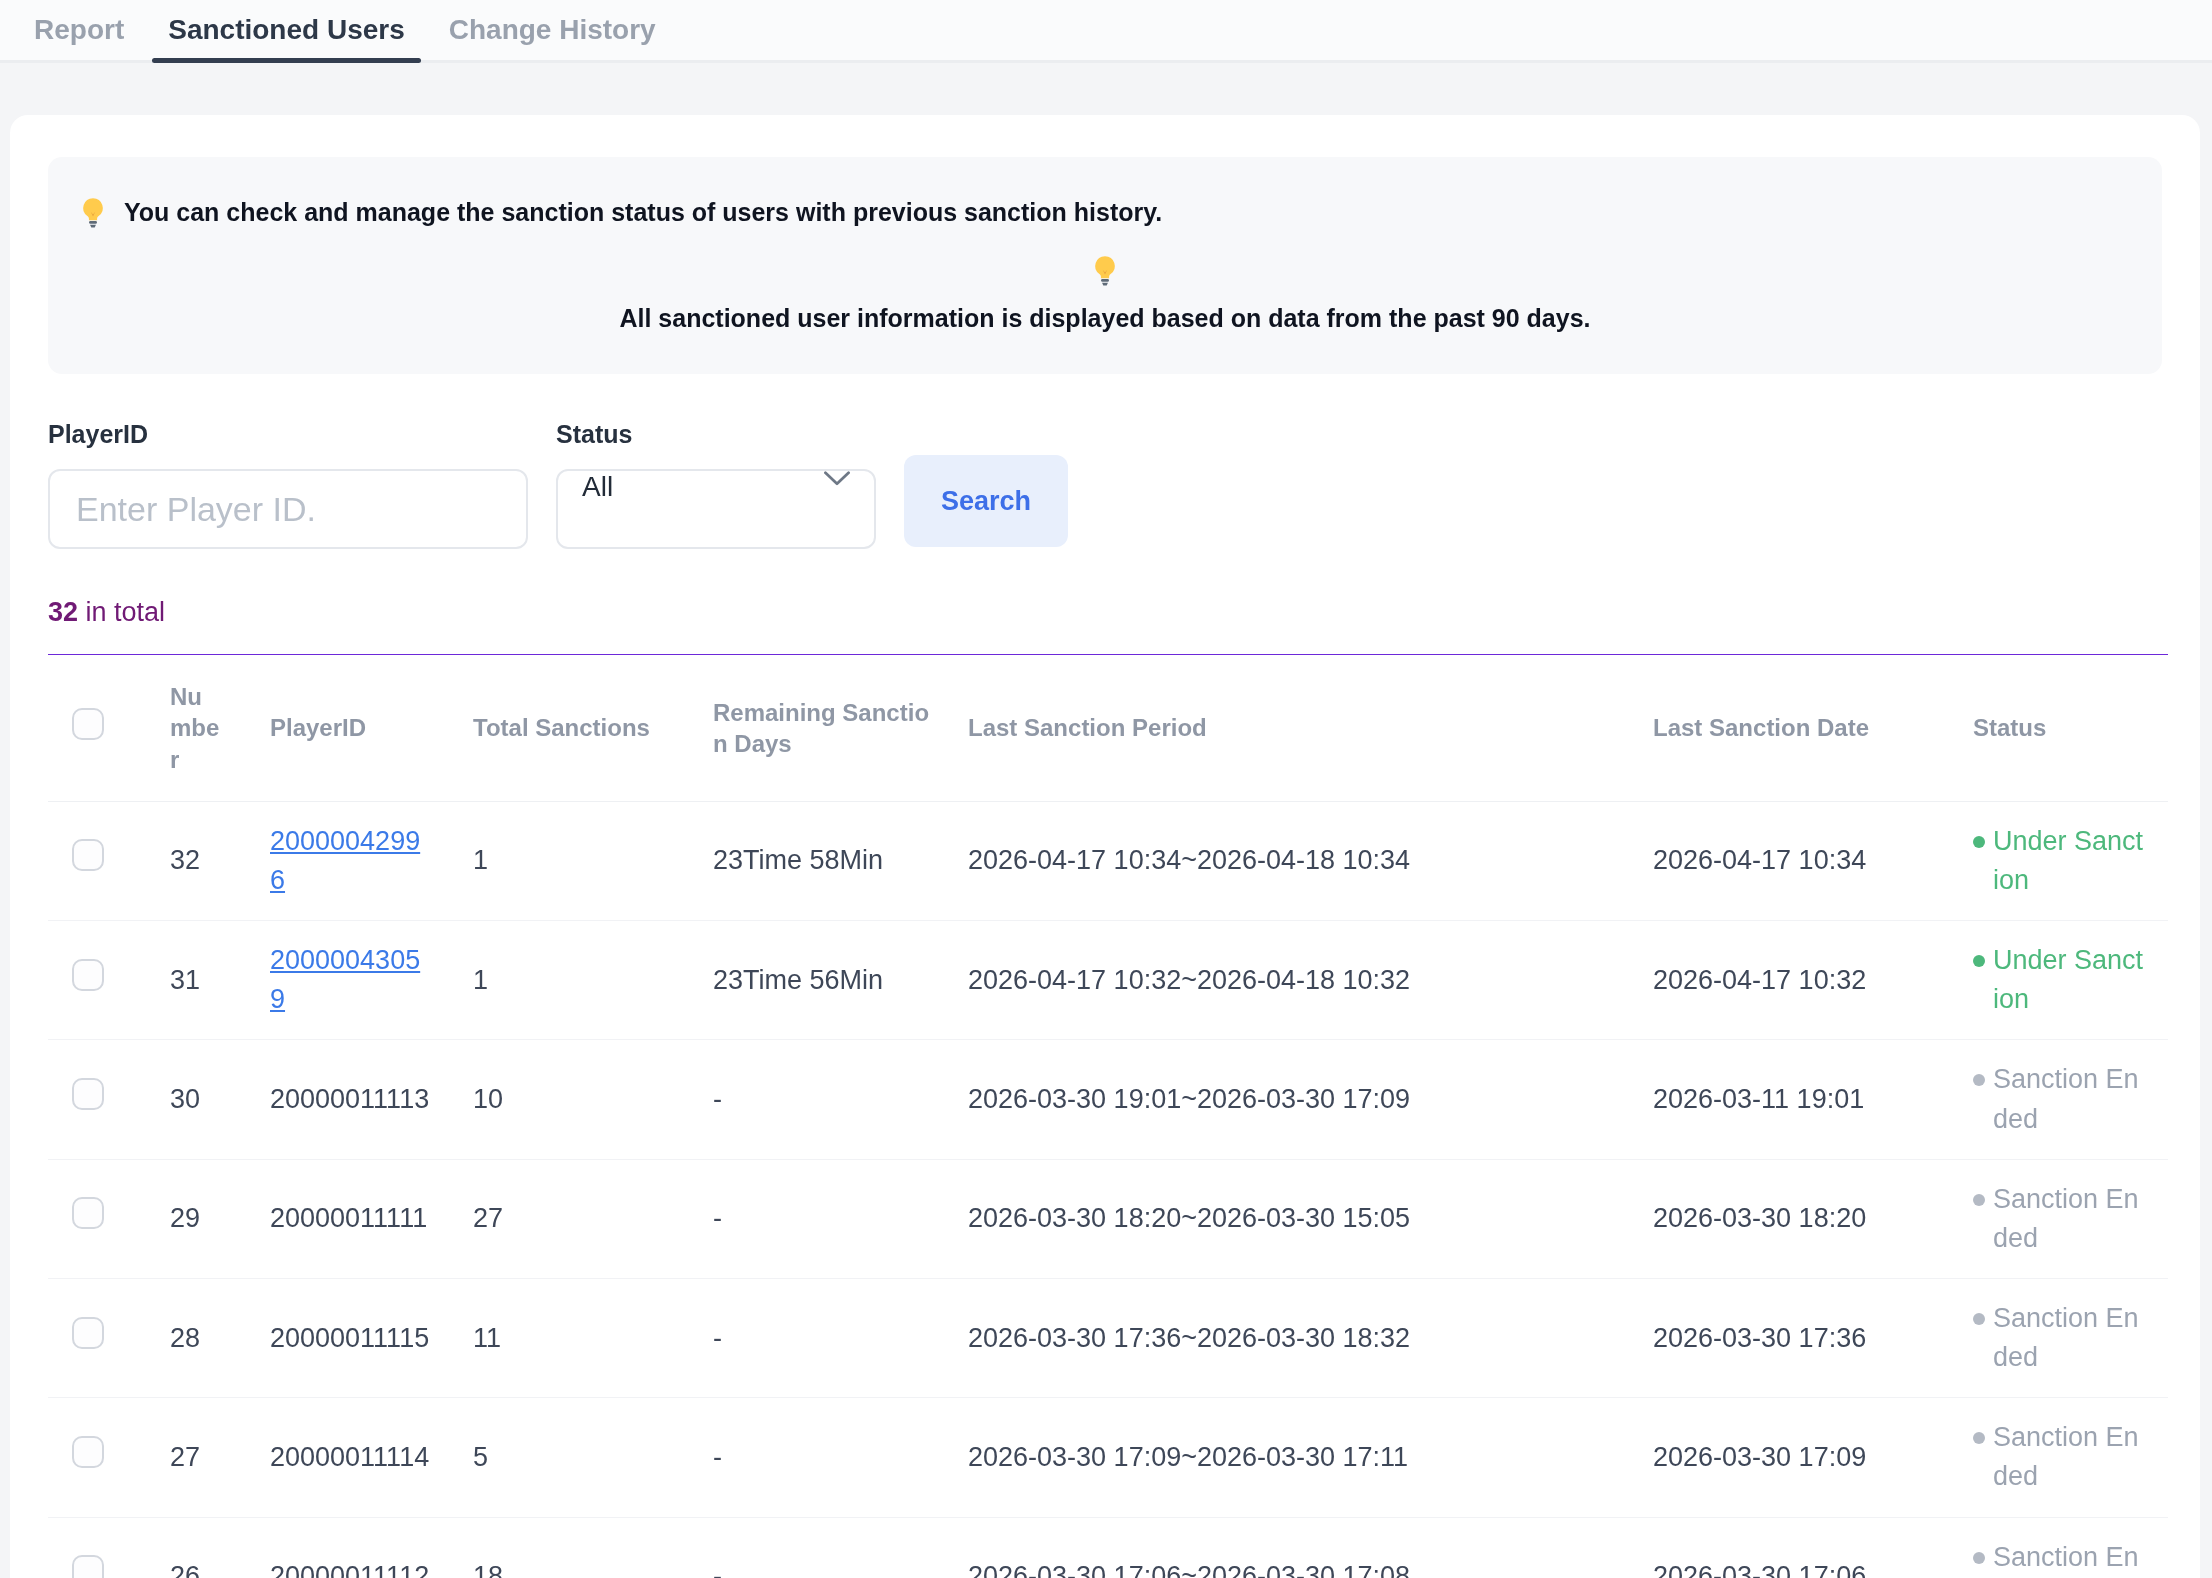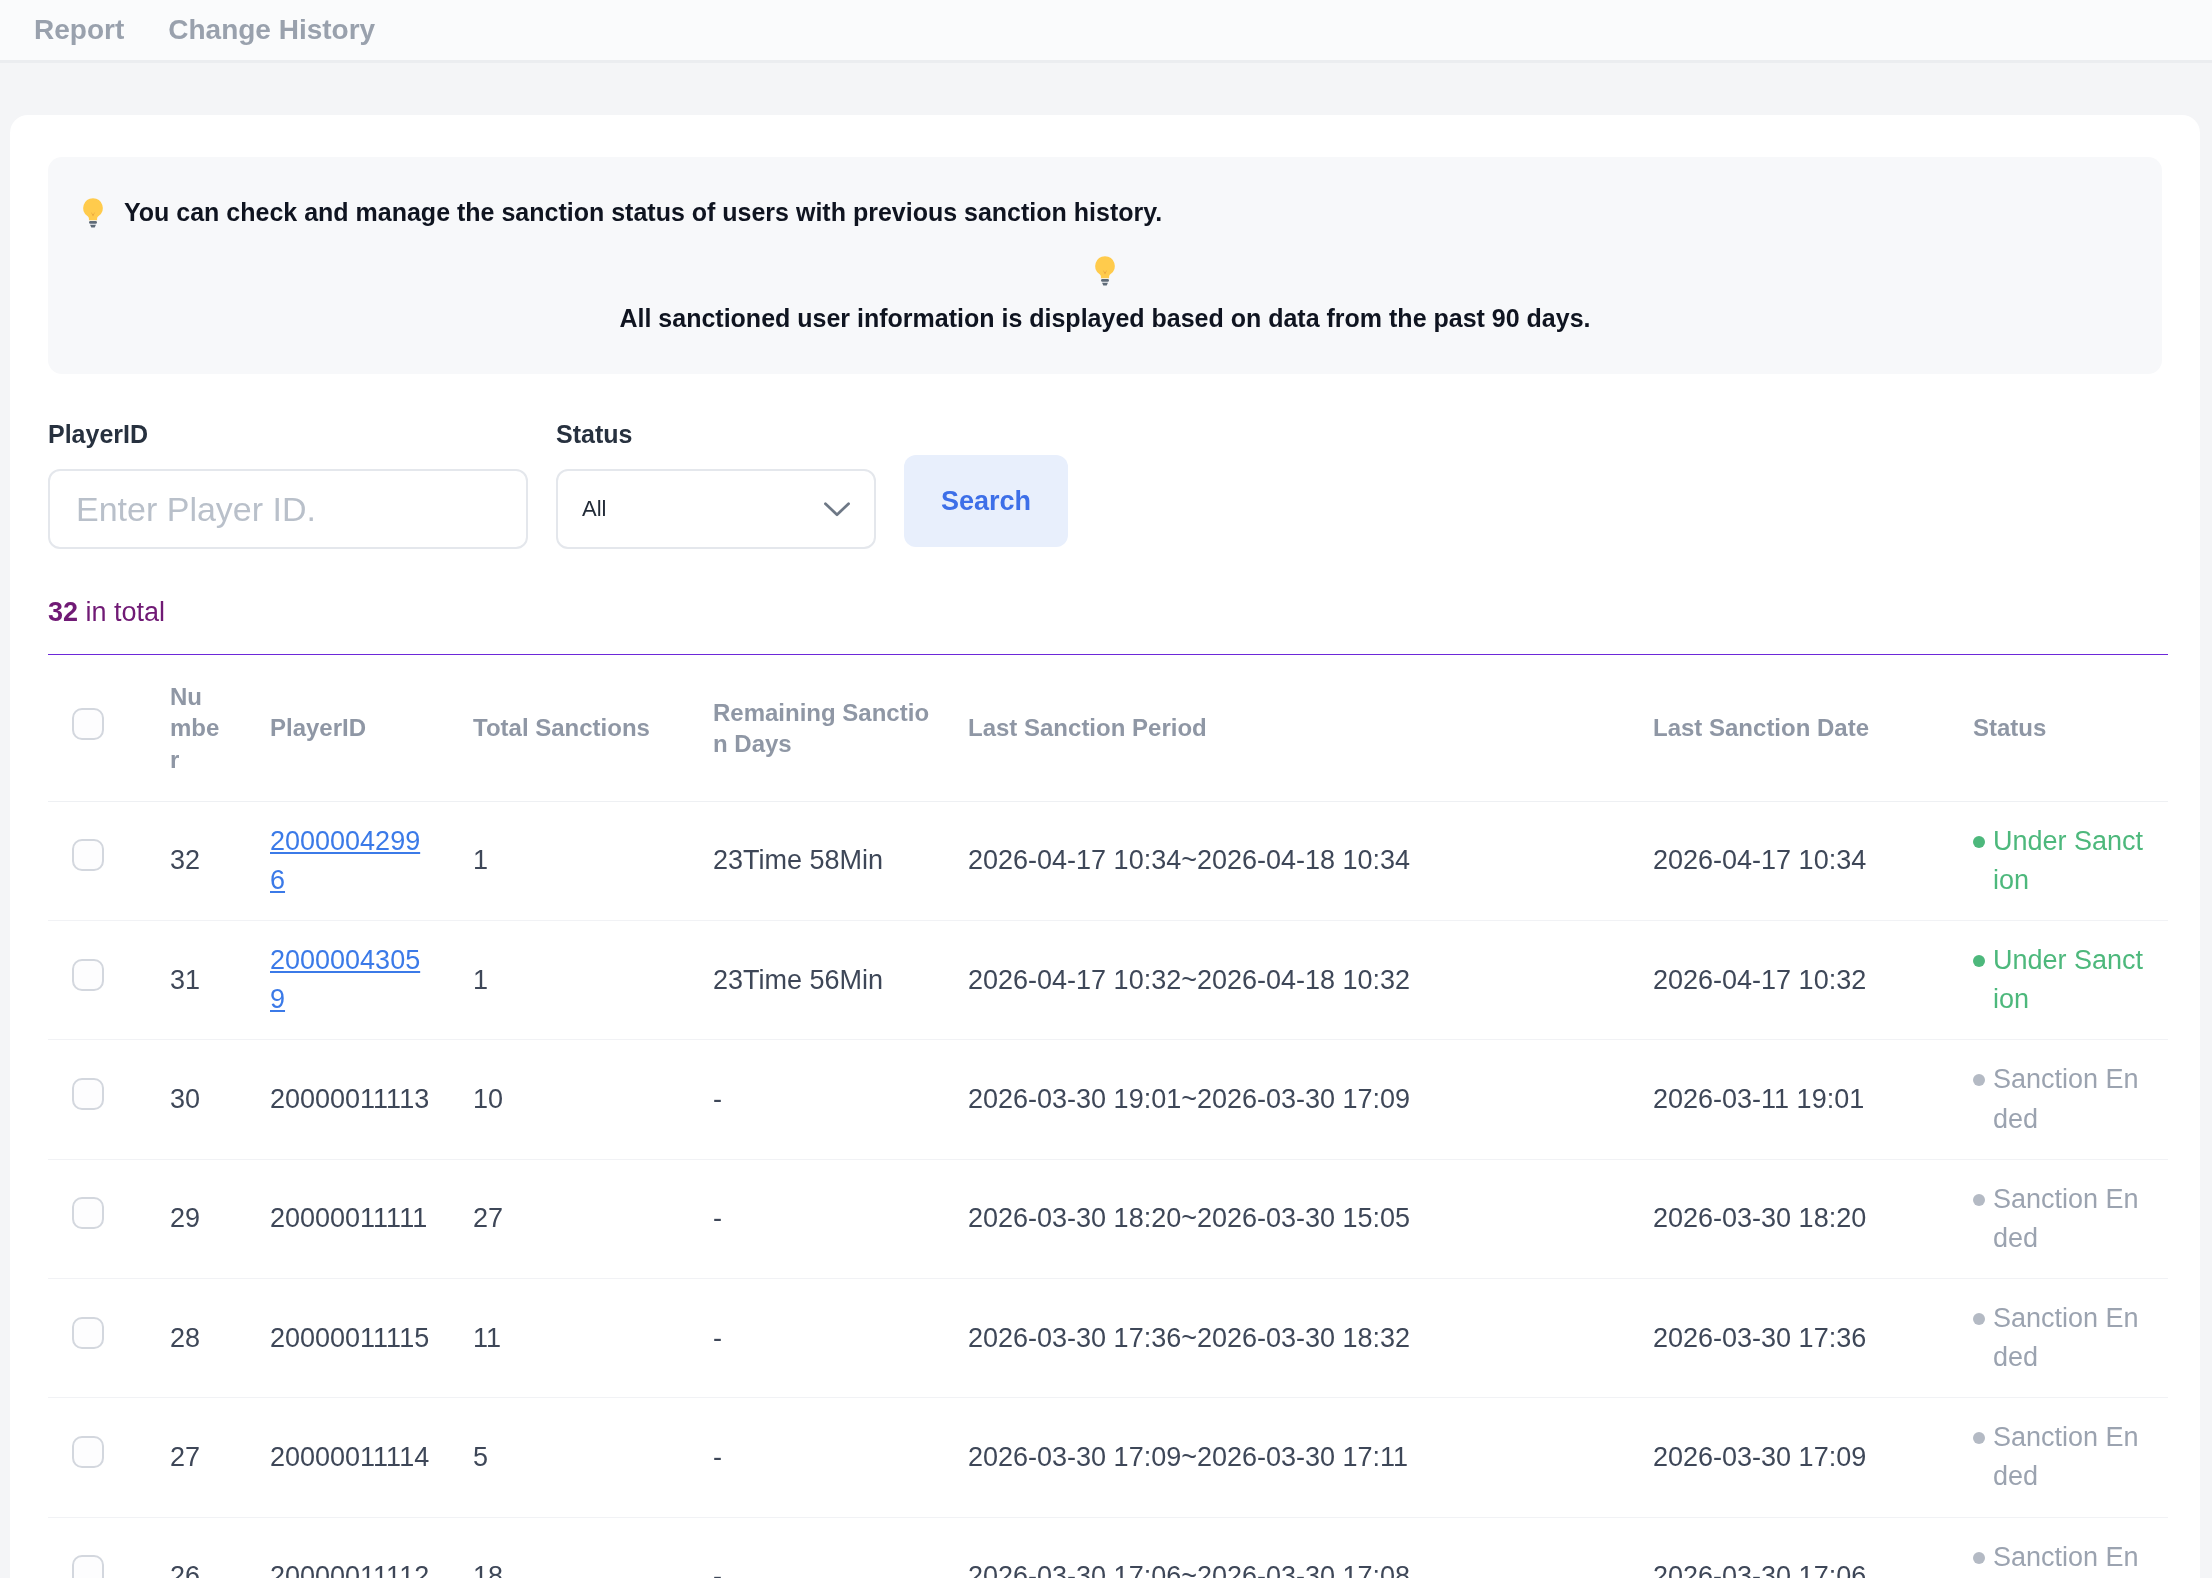--- a/index.html
+++ b/index.html
@@ -87,24 +87,23 @@
   }
   .text-input::placeholder { color: #b9c0ca; }
   .field-status { width: 320px; }
   .select {
     width: 100%;
     height: 80px;
     border: 2px solid #e4e7ec;
     border-radius: 12px;
     background: #fff;
     display: flex;
-    align-items: center;
     justify-content: space-between;
     padding: 0 24px;
-    font-size: 22px;
+    font-size: 28px;
     color: #222b38;
     cursor: pointer;
   }
   .chevron { width: 26px; height: 15px; }
   .search-btn {
     margin-left: 28px;
     height: 92px;
     padding: 0 37px;
     border: none;
     border-radius: 12px;
@@ -177,20 +176,21 @@
   .status.under-sanction .status-text { color: #4db87c; }
   .status.under-sanction .dot { background: #4db87c; }
   .status.ended .status-text { color: #9ba3b0; }
   .status.ended .dot { background: #b4bac4; }
 </style>
 </head>
 <body>
 
 <div class="tabbar">
   <div class="tab">Report</div>
+  <div class="tab active">Sanctioned Users</div>
   <div class="tab">Change History</div>
 </div>
 
 <div class="card">
 
   <div class="notice-box">
     <div class="notice-row">
       <svg class="bulb" viewBox="0 0 24 26">
         <path fill="#FFCB4C" d="M12 1a8 8 0 0 0-4.6 14.5c.8.6 1.3 1.4 1.3 2.3v1h6.6v-1c0-.9.5-1.7 1.3-2.3A8 8 0 0 0 12 1z"></path>
         <path fill="#E8A33D" d="M10.2 12l1.8 2.2L13.8 12l-1.8 3.8z"></path>

